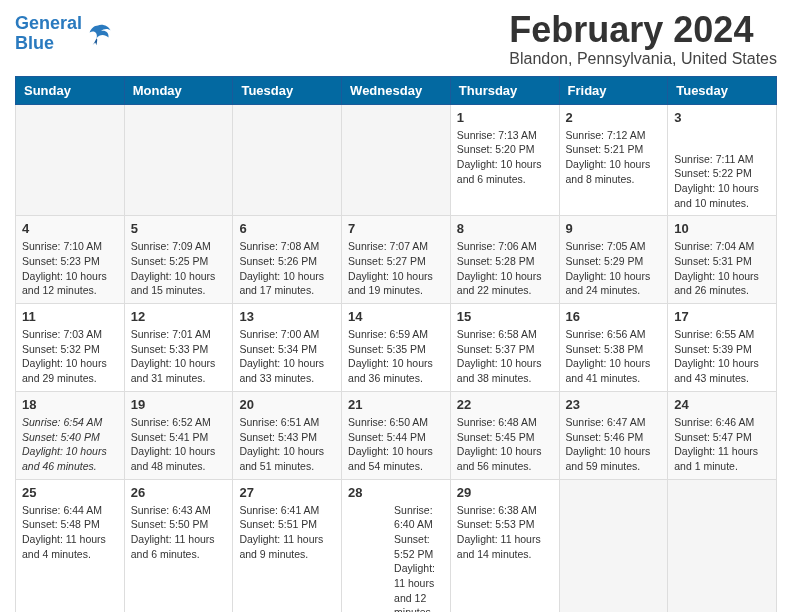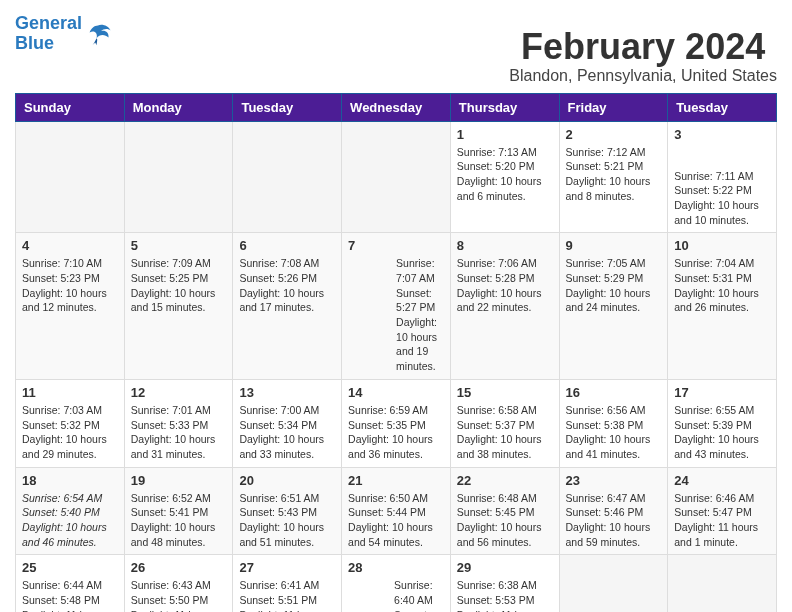--- a/index.html
+++ b/index.html
@@ -29,41 +29,40 @@
     }
     .logo-text span {
       color: #2a7abf;
     }
     .logo-bird {
       width: 28px;
       height: 28px;
       margin-left: 2px;
     }
     .title-area {
-      text-align: center;
-      margin-top: 17px;
+      text-align: left;
     }
     .month-title {
       font-size: 36px;
       font-weight: bold;
       color: #333;
       line-height: 1.1;
     }
     .location {
       font-size: 16px;
       color: #444;
       font-weight: normal;
     }
     .calendar {
       width: 100%;
       border-collapse: collapse;
       border: 1px solid #ccc;
     }
     .calendar th {
-      background-color: #4c1d95;
+      background-color: #0369a1;
       color: #fff;
       text-align: left;
       padding: 6px 8px;
       font-size: 13px;
       font-weight: bold;
       border: 1px solid #1a5a9a;
     }
     .calendar td {
       vertical-align: top;
       padding: 5px 6px;
@@ -171,21 +170,21 @@
         </td>
         <td>
           <span class="day-number">6</span>
           <div class="day-info" style="white-space: pre-line;">Sunrise: 7:08 AM
 Sunset: 5:26 PM
 Daylight: 10 hours
 and 17 minutes.</div>
         </td>
         <td>
           <span class="day-number">7</span>
-          <div class="day-info" style="white-space: pre-line; margin-left: 48px;">Sunrise: 7:07 AM
+          <div class="day-info" style="white-space: pre-line;">Sunrise: 7:07 AM
 Sunset: 5:27 PM
 Daylight: 10 hours
 and 19 minutes.</div>
         </td>
         <td>
           <span class="day-number">8</span>
           <div class="day-info" style="white-space: pre-line;">Sunrise: 7:06 AM
 Sunset: 5:28 PM
 Daylight: 10 hours
 and 22 minutes.</div>

